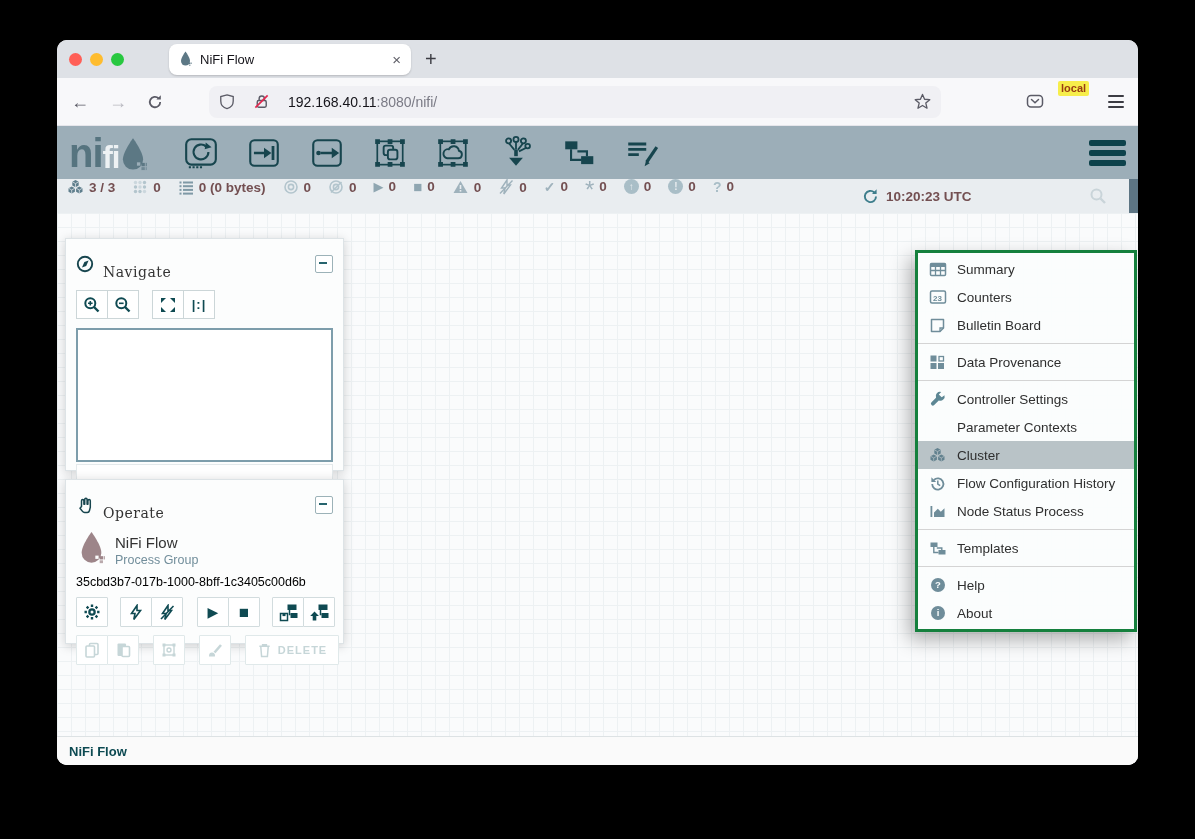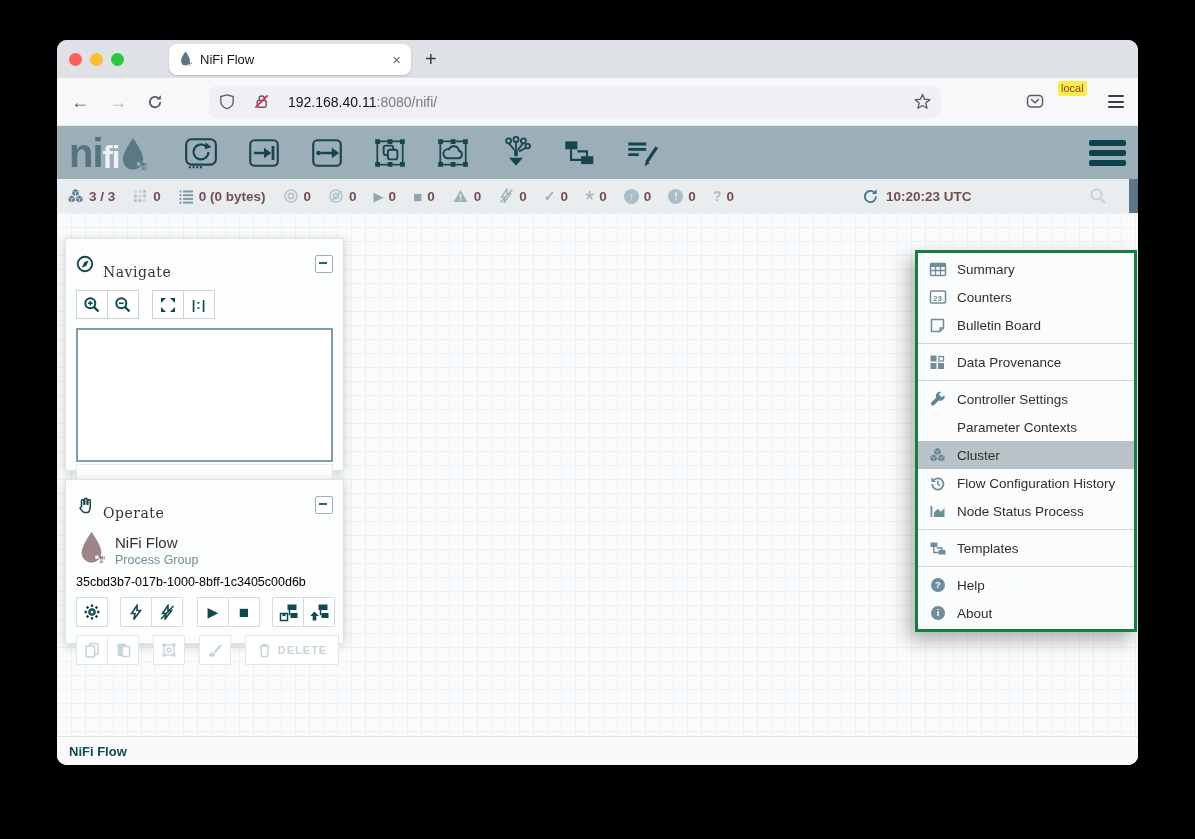--- a/index.html
+++ b/index.html
@@ -22,36 +22,36 @@
   .navbar{height:47px;background:#f8f8fa;border-bottom:1px solid #e6e6eb;display:flex;align-items:center;padding:0 14px;flex:none;}
   .nav-btn{font-size:18px;color:#5b5b66;margin-right:20px;line-height:1;}
   .nav-btn.disabled{color:#b9b9c0;}
   .urlbar{margin-left:26px;width:712px;height:32px;background:#f0f0f4;border-radius:8px;display:flex;align-items:center;padding:0 10px;gap:18px;}
   .url-text{font-size:14px;white-space:nowrap;}
   .url-domain{color:#15141a}.url-rest{color:#7a7a85}
   .url-star{margin-left:auto;display:flex;}
   .nav-right{margin-left:auto;display:flex;align-items:center;gap:20px;}
   .avatar-wrap{position:relative;width:24px;height:24px;}
   .avatar{width:22px;height:22px;border-radius:50%;background:radial-gradient(circle at 35% 35%,#f8c07a,#e07a30);}
-  .local-badge{position:absolute;top:-9px;left:-6px;background:#f7ee4b;color:#993d12;font-size:11px;font-weight:normal;
+  .local-badge{position:absolute;top:-9px;left:-6px;background:#f7ee4b;color:#993d12;font-size:11px;font-weight:bold;
                padding:0 3px;border-radius:2px;line-height:15px;}
   .ff-menu{display:flex;flex-direction:column;gap:3.5px;}
   .ff-menu span{display:block;width:16px;height:2px;background:#3c3c43;border-radius:1px;}
   
   .nifi{flex:1;display:flex;flex-direction:column;position:relative;background:#fafbfc;}
   .nifi-header{height:53px;background:#9caeb8;display:flex;align-items:center;padding-left:12px;flex:none;}
   .logo{display:flex;align-items:flex-end;margin-right:36px;}
   .logo .ni{font-size:40px;font-weight:bold;color:#56747f;letter-spacing:-1px;line-height:1;}
   .logo .fi{font-size:31px;font-weight:bold;color:#eef2f4;letter-spacing:-1px;line-height:1;}
   .components{display:flex;align-items:center;gap:27px;}
   .comp{width:36px;height:36px;display:flex;align-items:center;justify-content:center;cursor:grab;}
   .global-menu-btn{margin-left:auto;margin-right:12px;display:flex;flex-direction:column;gap:4px;}
   .global-menu-btn span{display:block;width:37px;height:6px;background:#0d424b;border-radius:2px;}
   
-  .statusbar{height:34px;background:#e9edf0;display:flex;align-items:center;padding:0 10px;gap:17px;flex:none;position:relative;}
+  .statusbar{height:34px;background:#e9edf0;display:flex;align-items:flex-start;padding:0 10px;gap:17px;flex:none;position:relative;}
   .sb-item{display:flex;align-items:center;gap:5px;}
   .sb-val{font-size:13.5px;font-weight:bold;color:#734f51;white-space:nowrap;}
   .sb-glyph{font-size:13px;color:#95aab4;line-height:1;}
   .sb-right{position:absolute;left:805px;top:0;height:34px;display:flex;align-items:center;gap:7px;}
   .sb-search{position:absolute;left:1032px;top:8px;}
   .sb-darkbox{position:absolute;right:0;top:0;width:9px;height:34px;background:#5d7584;}
   
   .canvas{flex:1;position:relative;background-color:#fafbfc;
     background-image:linear-gradient(#edf1f3 1px,transparent 1px),linear-gradient(90deg,#edf1f3 1px,transparent 1px);
     background-size:14px 14px;}

